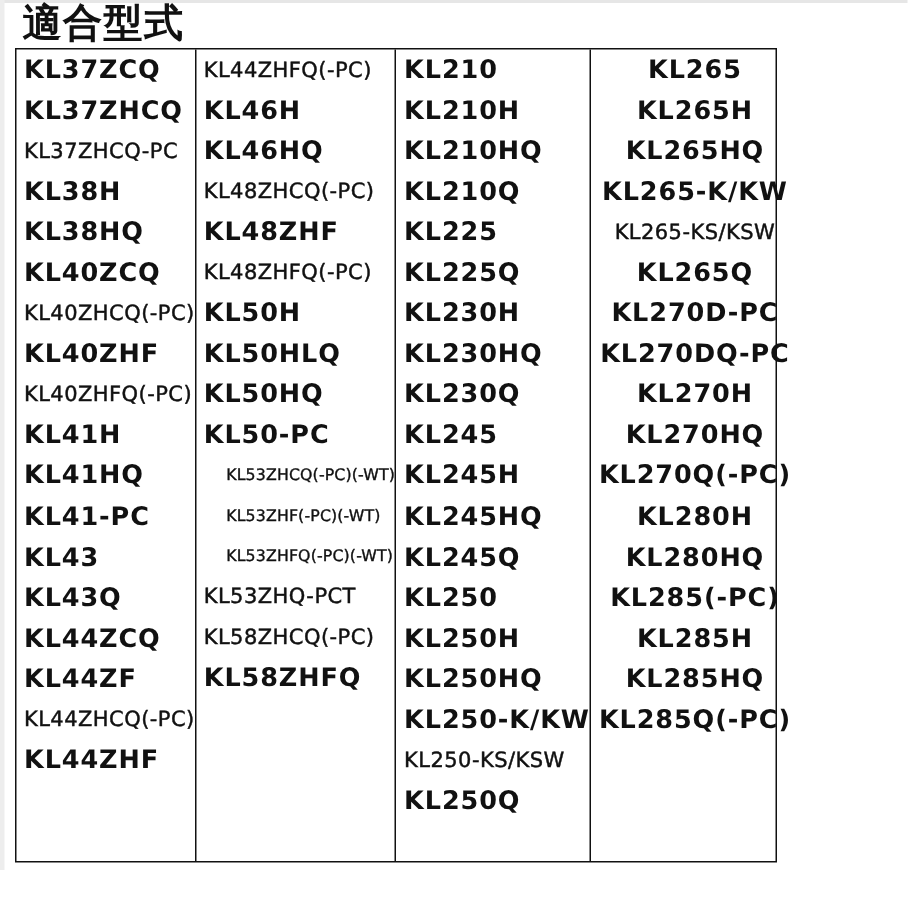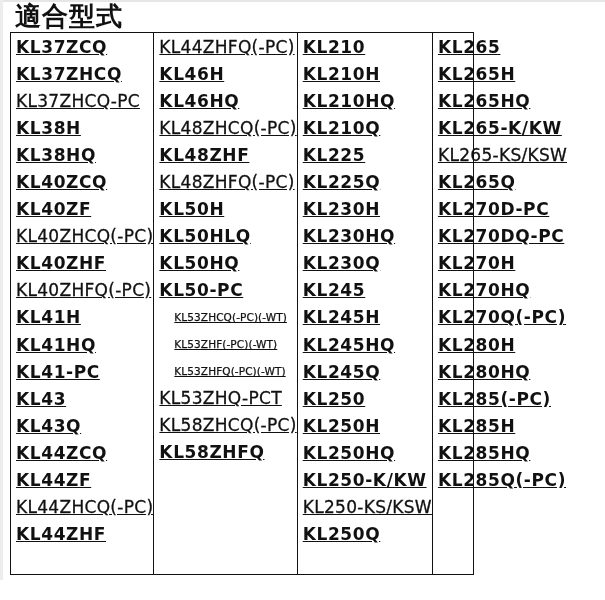--- a/index.html
+++ b/index.html
@@ -2,47 +2,46 @@
 <html><head>
   <meta charset="utf-8">
   <style>
     html, body { margin: 0; padding: 0; background: #ffffff; }
     body { width: 605px; height: 600px; position: relative; overflow: hidden;
            font-family: "DejaVu Sans", sans-serif; color: #111; }
     .topbar { position: absolute; left: 0; top: 0; width: 605px; height: 2px; background: #e6e6e6; }
     .leftbar { position: absolute; left: 0; top: 0; width: 3px; height: 580px; background: #ededed; }
     .title { position: absolute; left: 15px; top: 3px; font-size: 26px; font-weight: bold;
              letter-spacing: 1px; line-height: 26px; }
-    .grid { position: absolute; left: 10px; top: 32px; width: 464px; height: 543px;
-            border: 1px solid #111; display: flex; box-sizing: border-box; text-decoration: underline; }
+    .grid { position: absolute; left: 10px; top: 32px; width: 508px; height: 543px;
+            border: 1px solid #111; display: flex; box-sizing: border-box; }
     .col { width: 146px; box-sizing: border-box; border-right: 1px solid #111;
            display: flex; flex-direction: column; padding-top: 1px; }
-    .col:last-child { border-right: none; width: 146px; }
+    .col:last-child { border-right: none; width: 146px; text-align: center; }
     .cell { height: 27.05px; line-height: 27px; padding-left: 5px; font-weight: bold;
             font-size: 17px; letter-spacing: 0.6px; white-space: nowrap; overflow: hidden; }
-    .cell.sm { font-size: 17px; letter-spacing: 0.3px; font-weight: normal; -webkit-text-stroke: 0.3px #111; }
+    .cell.sm { font-size: 14px; letter-spacing: 0.3px; font-weight: normal; -webkit-text-stroke: 0.3px #111; }
     .cell.xs { font-size: 10.5px; letter-spacing: 0.1px; font-weight: normal; -webkit-text-stroke: 0.25px #111; padding-left: 20px; }
   </style>
 </head>
 <body>
 
 <div class="topbar"></div>
 <div class="leftbar"></div>
 
 <div class="title">適合型式</div>
 
 <div class="grid">
   <div class="col">
       <div class="cell">KL37ZCQ</div>
       <div class="cell">KL37ZHCQ</div>
       <div class="cell sm">KL37ZHCQ-PC</div>
       <div class="cell">KL38H</div>
       <div class="cell">KL38HQ</div>
       <div class="cell">KL40ZCQ</div>
-      <div class="cell">KL40ZF</div>
       <div class="cell sm">KL40ZHCQ(-PC)</div>
       <div class="cell">KL40ZHF</div>
       <div class="cell sm">KL40ZHFQ(-PC)</div>
       <div class="cell">KL41H</div>
       <div class="cell">KL41HQ</div>
       <div class="cell">KL41-PC</div>
       <div class="cell">KL43</div>
       <div class="cell">KL43Q</div>
       <div class="cell">KL44ZCQ</div>
       <div class="cell">KL44ZF</div>

